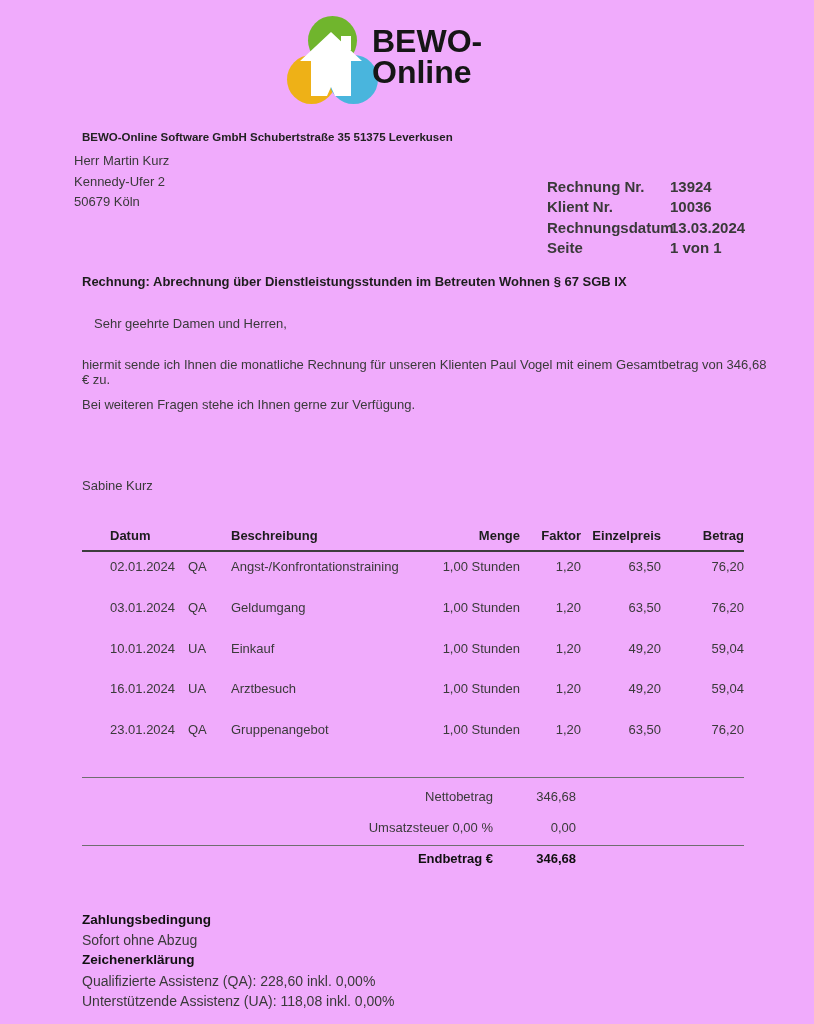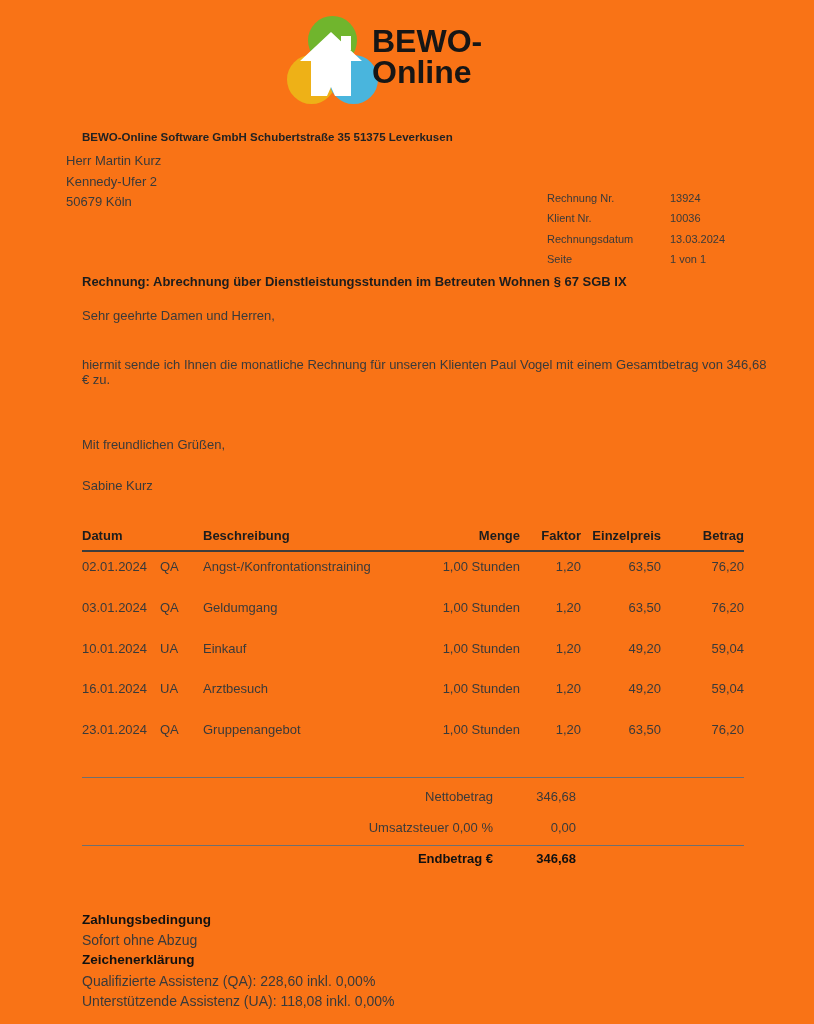--- a/index.html
+++ b/index.html
@@ -1,46 +1,46 @@
 <!DOCTYPE html>
 <html><head>
 <meta charset="utf-8">
 <style>
   * { margin:0; padding:0; box-sizing:border-box; }
   html,body { background:#ffffff; }
   .page {
-    position:relative; width:814px; height:1024px; background:#f97316;
+    position:relative; width:814px; height:1024px; background:#f0abfc;
     font-family:"Liberation Sans", sans-serif; color:#3a3a3a; overflow:hidden;
   }
 
   
   .logo-mark { position:absolute; left:287px; top:16px; width:90px; height:88px; }
   .c { position:absolute; width:49px; height:49px; border-radius:50%; }
   .c-green  { left:21px; top:0; }
   .c-yellow { left:0;  top:39px; }
   .c-blue   { left:42px; top:39px; }
   .house { position:absolute; left:12px; top:14px; width:64px; height:68px; }
   .logo-text { position:absolute; left:372px; top:26px; font-size:32px; font-weight:800;
                color:#161616; line-height:31px; letter-spacing:0; }
   .lt2 { }
 
   
   .sender { position:absolute; left:82px; top:131px; font-size:11.5px; font-weight:bold; color:#222;text-align:center; }
-  .recipient { position:absolute; left:66px; top:151px; font-size:13px; line-height:20.5px; }
-  .meta { position:absolute; left:547px; top:192px; font-size:11px; }
+  .recipient { position:absolute; left:74px; top:151px; font-size:13px; line-height:20.5px; }
+  .meta { position:absolute; left:547px; top:178px; font-size:15px;font-weight:bold; }
   .meta-row { display:flex; height:20.4px; align-items:flex-start; }
   .ml { width:123px; }
 
   .subject { position:absolute; left:82px; top:274px; width:662px; font-size:13px; font-weight:bold; color:#1d1d1d; }
 
   .bp { position:absolute; left:82px; width:690px; font-size:13px; }
-  .bp1 { top:308px; } .bp2 { top:357px; } .bp3 { top:397px; } .bp4 { top:437px; } .bp5 { top:478px; }
+  .bp1 { top:316px;margin-left:12px; } .bp2 { top:357px; } .bp3 { top:397px; } .bp4 { top:437px; } .bp5 { top:478px; }
 
   
-  .cell { position:absolute; font-size:13px; white-space:nowrap; }
+  .cell { position:absolute; font-size:13px; white-space:nowrap;margin-left:28px; }
   .th { font-weight:bold; color:#1d1d1d; }
   .col-datum { left:82px; }
   .col-code  { left:160px; }
   .col-beschr{ left:203px; }
   .col-menge { right:294px; text-align:right; }
   .col-faktor{ right:233px; text-align:right; }
   .col-einzel{ right:153px; text-align:right; }
   .col-betrag{ right:70px;  text-align:right; }
 
   .thead { position:absolute; left:0; top:528px; width:814px; height:16px; }
@@ -104,21 +104,21 @@
     <div class="meta-row">
       <span class="ml">Seite</span>
       <span class="mv">1 von 1</span>
     </div>
   </div>
 
   <div class="subject">Rechnung: Abrechnung über Dienstleistungsstunden im Betreuten Wohnen § 67 SGB IX</div>
 
   <div class="bp bp1">Sehr geehrte Damen und Herren,</div>
   <div class="bp bp2">hiermit sende ich Ihnen die monatliche Rechnung für unseren Klienten Paul Vogel mit einem Gesamtbetrag von 346,68 € zu.</div>
-  <div class="bp bp4">Mit freundlichen Grüßen,</div>
+  <div class="bp bp3">Bei weiteren Fragen stehe ich Ihnen gerne zur Verfügung.</div>
   <div class="bp bp5">Sabine Kurz</div>
 
   <div class="thead">
     <span class="cell th col-datum">Datum</span>
     <span class="cell th col-beschr">Beschreibung</span>
     <span class="cell th col-menge">Menge</span>
     <span class="cell th col-faktor">Faktor</span>
     <span class="cell th col-einzel">Einzelpreis</span>
     <span class="cell th col-betrag">Betrag</span>
   </div>

